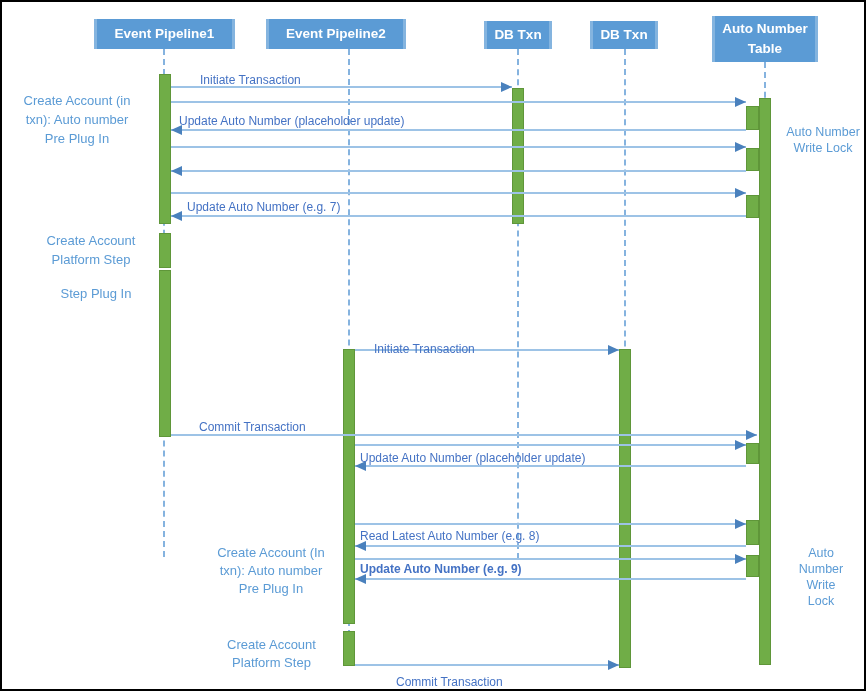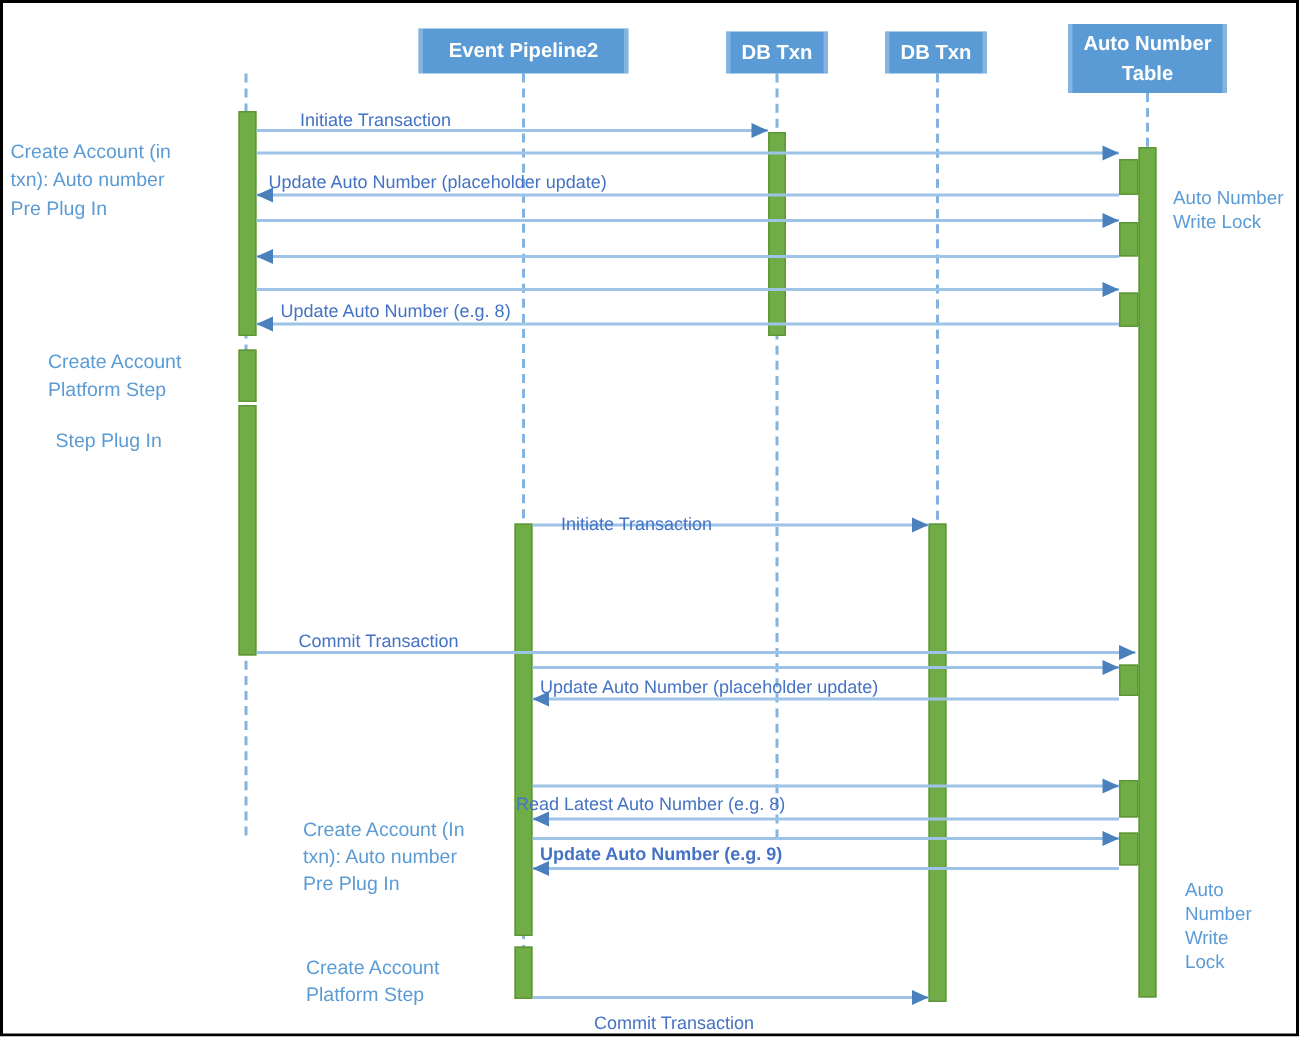--- a/index.html
+++ b/index.html
@@ -49,36 +49,39 @@
     z-index:5;
   }
   .arrow-r{border-left:11px solid var(--arrow-blue);}
   .arrow-l{border-right:11px solid var(--arrow-blue);}
   .msg-label{
     position:absolute;color:var(--label-blue);font-size:12px;
     white-space:nowrap;z-index:6;
   }
   .side-label{
     position:absolute;color:var(--annotation-blue);font-size:13px;
-    white-space:pre-line;line-height:19px;z-index:6;
+    text-align:center;white-space:pre-line;line-height:19px;z-index:6;
   }
   .side-label.small{font-size:12.5px;line-height:16px;}
 </style>
 </head>
 <body>
 
 <div class="frame">
 
   <div class="lifeline" style="left:161px;top:47px;height:508px;"></div>
   <div class="lifeline" style="left:346px;top:47px;height:617px;"></div>
   <div class="lifeline" style="left:515px;top:47px;height:510px;"></div>
   <div class="lifeline" style="left:622px;top:47px;height:619px;"></div>
   <div class="lifeline" style="left:762px;top:60px;height:603px;"></div>
 
-  <div class="actor-header" style="left:277px;top:17px;width:140px;height:30px;">
+  <div class="actor-header" style="left:92px;top:17px;width:141px;height:30px;">
+    <span>Event Pipeline1</span>
+  </div>
+  <div class="actor-header" style="left:264px;top:17px;width:140px;height:30px;">
     <span>Event Pipeline2</span>
   </div>
   <div class="actor-header" style="left:482px;top:19px;width:68px;height:28px;">
     <span>DB Txn</span>
   </div>
   <div class="actor-header" style="left:588px;top:19px;width:68px;height:28px;">
     <span>DB Txn</span>
   </div>
   <div class="actor-header" style="left:710px;top:14px;width:106px;height:46px;">
     <span>Auto Number
@@ -115,21 +118,21 @@
   <div class="arrow-r" style="left:733px;top:140px;"></div>
 
   <div class="msg-line" style="left:169px;top:168px;width:575px;"></div>
   <div class="arrow-l" style="left:169px;top:164px;"></div>
 
   <div class="msg-line" style="left:169px;top:190px;width:575px;"></div>
   <div class="arrow-r" style="left:733px;top:186px;"></div>
 
   <div class="msg-line" style="left:169px;top:213px;width:575px;"></div>
   <div class="arrow-l" style="left:169px;top:209px;"></div>
-  <div class="msg-label" style="left:185px;top:198px;">Update Auto Number (e.g. 8)</div>
+  <div class="msg-label" style="left:185px;top:198px;">Update Auto Number (e.g. 7)</div>
 
   <div class="msg-line" style="left:169px;top:432px;width:586px;"></div>
   <div class="arrow-r" style="left:744px;top:428px;"></div>
   <div class="msg-label" style="left:197px;top:418px;">Commit Transaction</div>
 
   <div class="msg-line" style="left:353px;top:347px;width:264px;"></div>
   <div class="arrow-r" style="left:606px;top:343px;"></div>
   <div class="msg-label" style="left:372px;top:340px;">Initiate Transaction</div>
 
   <div class="msg-line" style="left:353px;top:442px;width:391px;"></div>
@@ -137,21 +140,21 @@
 
   <div class="msg-line" style="left:353px;top:463px;width:391px;"></div>
   <div class="arrow-l" style="left:353px;top:459px;"></div>
   <div class="msg-label" style="left:358px;top:449px;">Update Auto Number (placeholder update)</div>
 
   <div class="msg-line" style="left:353px;top:521px;width:391px;"></div>
   <div class="arrow-r" style="left:733px;top:517px;"></div>
 
   <div class="msg-line" style="left:353px;top:543px;width:391px;"></div>
   <div class="arrow-l" style="left:353px;top:539px;"></div>
-  <div class="msg-label" style="left:342px;top:527px;text-align:right;">Read Latest Auto Number (e.g. 8)</div>
+  <div class="msg-label" style="left:358px;top:527px;text-align:right;">Read Latest Auto Number (e.g. 8)</div>
 
   <div class="msg-line" style="left:353px;top:556px;width:391px;"></div>
   <div class="arrow-r" style="left:733px;top:552px;"></div>
 
   <div class="msg-line" style="left:353px;top:576px;width:391px;"></div>
   <div class="arrow-l" style="left:353px;top:572px;"></div>
   <div class="msg-label" style="left:358px;top:560px;font-weight:bold;">Update Auto Number (e.g. 9)</div>
 
   <div class="msg-line" style="left:353px;top:662px;width:264px;"></div>
   <div class="arrow-r" style="left:606px;top:658px;"></div>
@@ -163,18 +166,18 @@
   <div class="side-label" style="left:30px;top:229px;width:118px;">Create Account
 Platform Step</div>
   <div class="side-label" style="left:35px;top:282px;width:118px;">Step Plug In</div>
   <div class="side-label" style="left:200px;top:542px;width:138px;line-height:18px;">Create Account (In
 txn): Auto number
 Pre Plug In</div>
   <div class="side-label" style="left:202px;top:634px;width:135px;line-height:18px;">Create Account
 Platform Step</div>
   <div class="side-label small" style="left:780px;top:122px;width:82px;">Auto Number
 Write Lock</div>
-  <div class="side-label small" style="left:788px;top:543px;width:62px;margin-top:40px;">Auto
+  <div class="side-label small" style="left:788px;top:543px;width:62px;">Auto
 Number
 Write
 Lock</div>
 
 </div>
 
 </body></html>

